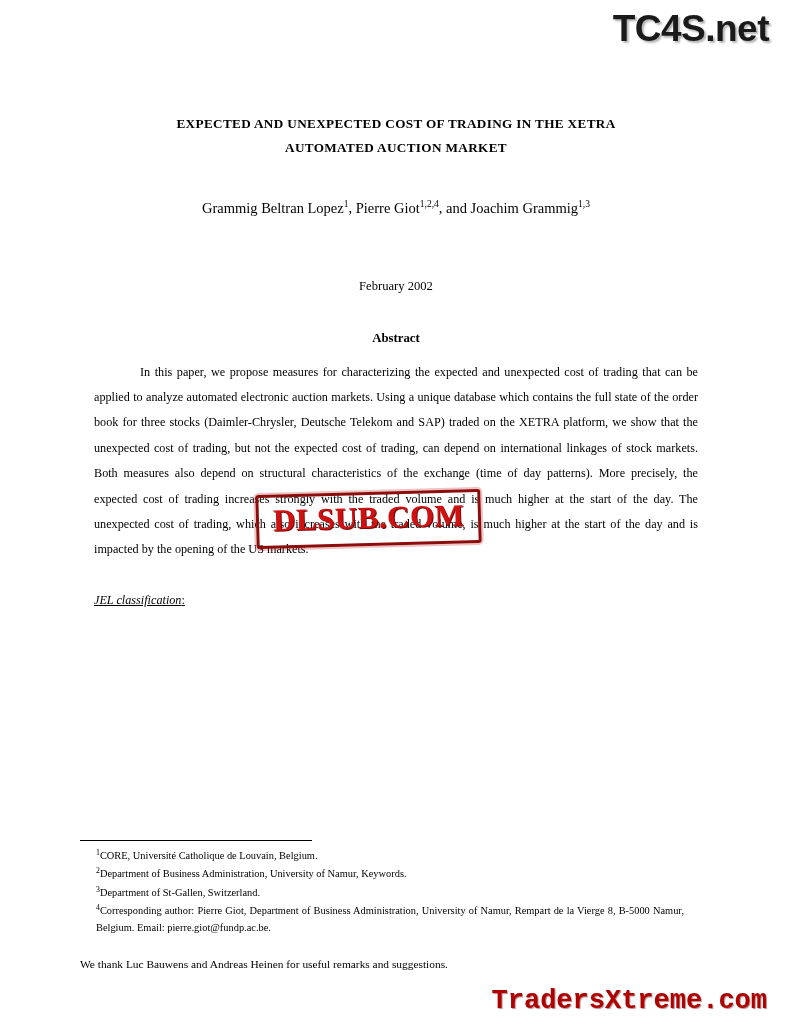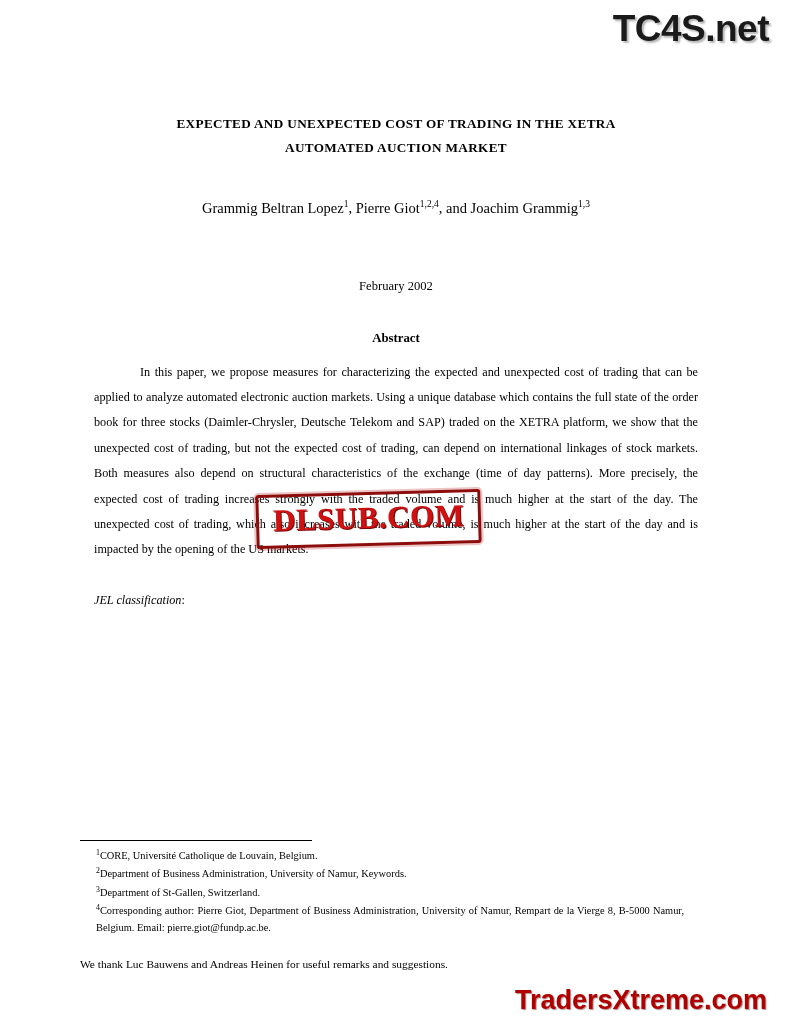--- a/index.html
+++ b/index.html
@@ -34,21 +34,21 @@
     font-size: 37px;
     letter-spacing: -0.5px;
     color: #1a1a1a;
     text-shadow: 2px 2px 2px rgba(120,120,120,0.55);
     text-align: right;
   }
   .wm-bottom {
     position: absolute;
     right: 24px;
     bottom: 8px;
-    font-family: Liberation Sans, sans-serif;
+    font-family: Liberation Mono, monospace;
     font-weight: bold;
     font-style: normal;
     font-size: 27px;
     color: #b00000;
     text-shadow: 1px 1px 1px rgba(80,0,0,0.45);
   }
   .wm-center {
     position: absolute;
     left: 256px;
     top: 492px;
@@ -119,20 +119,21 @@
   .keywords {
     margin-top: 22px;
     font-size: 12.2px;
     text-align: justify;
   }
   .keywords .kw-label { font-style: italic; }
 
   .jel {
     margin-top: 30px;
     font-size: 12.2px;
+    text-decoration: underline;
   }
   .jel .jel-label { font-style: italic; }
 
   
   .footnotes {
     position: absolute;
     left: 80px;
     top: 840px;
     width: 604px;
     font-size: 10.4px;

